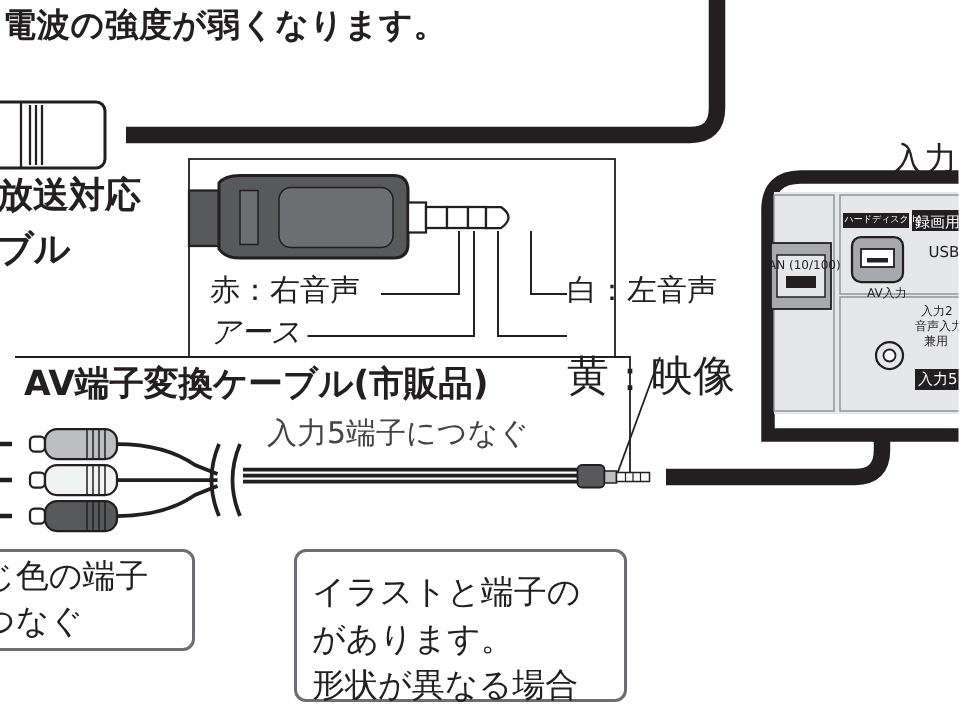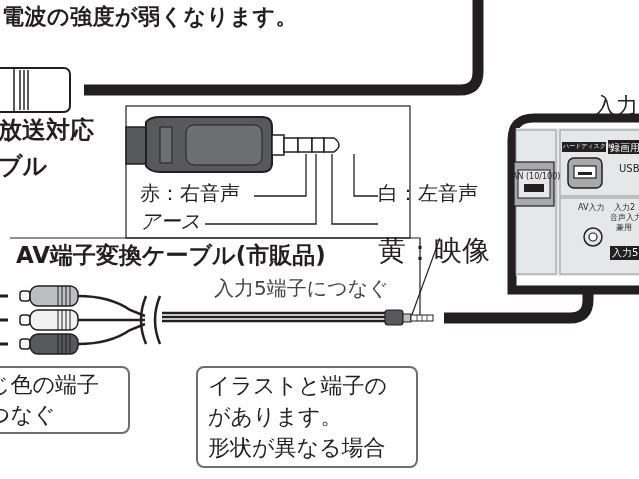--- a/index.html
+++ b/index.html
@@ -7,25 +7,25 @@
          font-family: "DejaVu Sans", "Liberation Sans", sans-serif; color: #231f20; }
   .abs { position: absolute; white-space: nowrap; }
   #top-note { left: 2px; top: 2px; font-size: 22px; font-weight: bold; letter-spacing: 0.5px; }
   #antenna-cable-label-1 { left: -2px; top: 114px; font-size: 24px; font-weight: bold; }
   #antenna-cable-label-2 { left: -2px; top: 150px; font-size: 24px; font-weight: bold; }
   #pin-red { left: 140px; top: 180px; font-size: 20px; font-family: Liberation Serif, serif; }
   #pin-ground { left: 140px; top: 208px; font-size: 20px; font-style: italic; }
   #pin-white { left: 378px; top: 180px; font-size: 20px; }
   #pin-yellow { left: 378px; top: 208px; font-size: 28px; margin-top: 24px; }
   #cable-title { left: 16px; top: 240px; font-size: 23px; font-weight: bold; }
-  #cable-connect { left: 178px; top: 275px; font-size: 20px; color: #444; margin-left: 36px; }
+  #cable-connect { left: 178px; top: 275px; font-size: 20px; color: #444; }
   #bubble-left { left: -20px; top: 366px; width: 150px; height: 68px; border: 2.5px solid #6d6e71;
                  border-radius: 8px; background: #fff; font-size: 22px; line-height: 30px; padding: 2px 6px; box-sizing: border-box; }
   #bubble-right { left: 196px; top: 366px; width: 222px; height: 102px; border: 2.5px solid #6d6e71;
-                  border-radius: 8px; background: #fff; font-size: 22px; line-height: 31px; padding: 2px 10px; box-sizing: border-box; }
+                  border-radius: 8px; background: #fff; font-size: 22px; line-height: 31px; padding: 12px 10px; box-sizing: border-box; }
   #device-label { left: 594px; top: 91px; font-size: 22px; }
   .tiny { font-size: 8px; }
   svg { position: absolute; left: 0; top: 0; }
 </style>
 </head>
 <body>
 
 <svg width="639" height="479" viewBox="0 0 639 479">
 
   <g>
@@ -152,17 +152,17 @@
   <div>イラストと端子の</div>
   <div>があります。</div>
   <div>形状が異なる場合</div>
 </div>
 
 <div class="abs" id="device-label">入力</div>
 <div class="abs tiny" style="left:512px;top:148px;margin-top:24px;">AN (10/100)</div>
 <div class="abs tiny" style="left:563px;top:142px;color:#fff;font-size:6px;">ハードディスク(h)</div>
 <div class="abs tiny" style="left:610px;top:141px;color:#fff;font-size:10px;">録画用</div>
 <div class="abs tiny" style="left:619px;top:163px;font-size:10px;">USB</div>
-<div class="abs tiny" style="left:578px;top:202px;">AV入力</div>
+<div class="abs tiny" style="left:578px;top:190px;">AV入力</div>
 <div class="abs tiny" style="left:614px;top:202px;">入力2</div>
 <div class="abs tiny" style="left:610px;top:212px;">音声入力</div>
 <div class="abs tiny" style="left:616px;top:222px;">兼用</div>
 <div class="abs tiny" style="left:612px;top:246px;color:#fff;font-size:10px;">入力5</div>
 
 </body></html>

